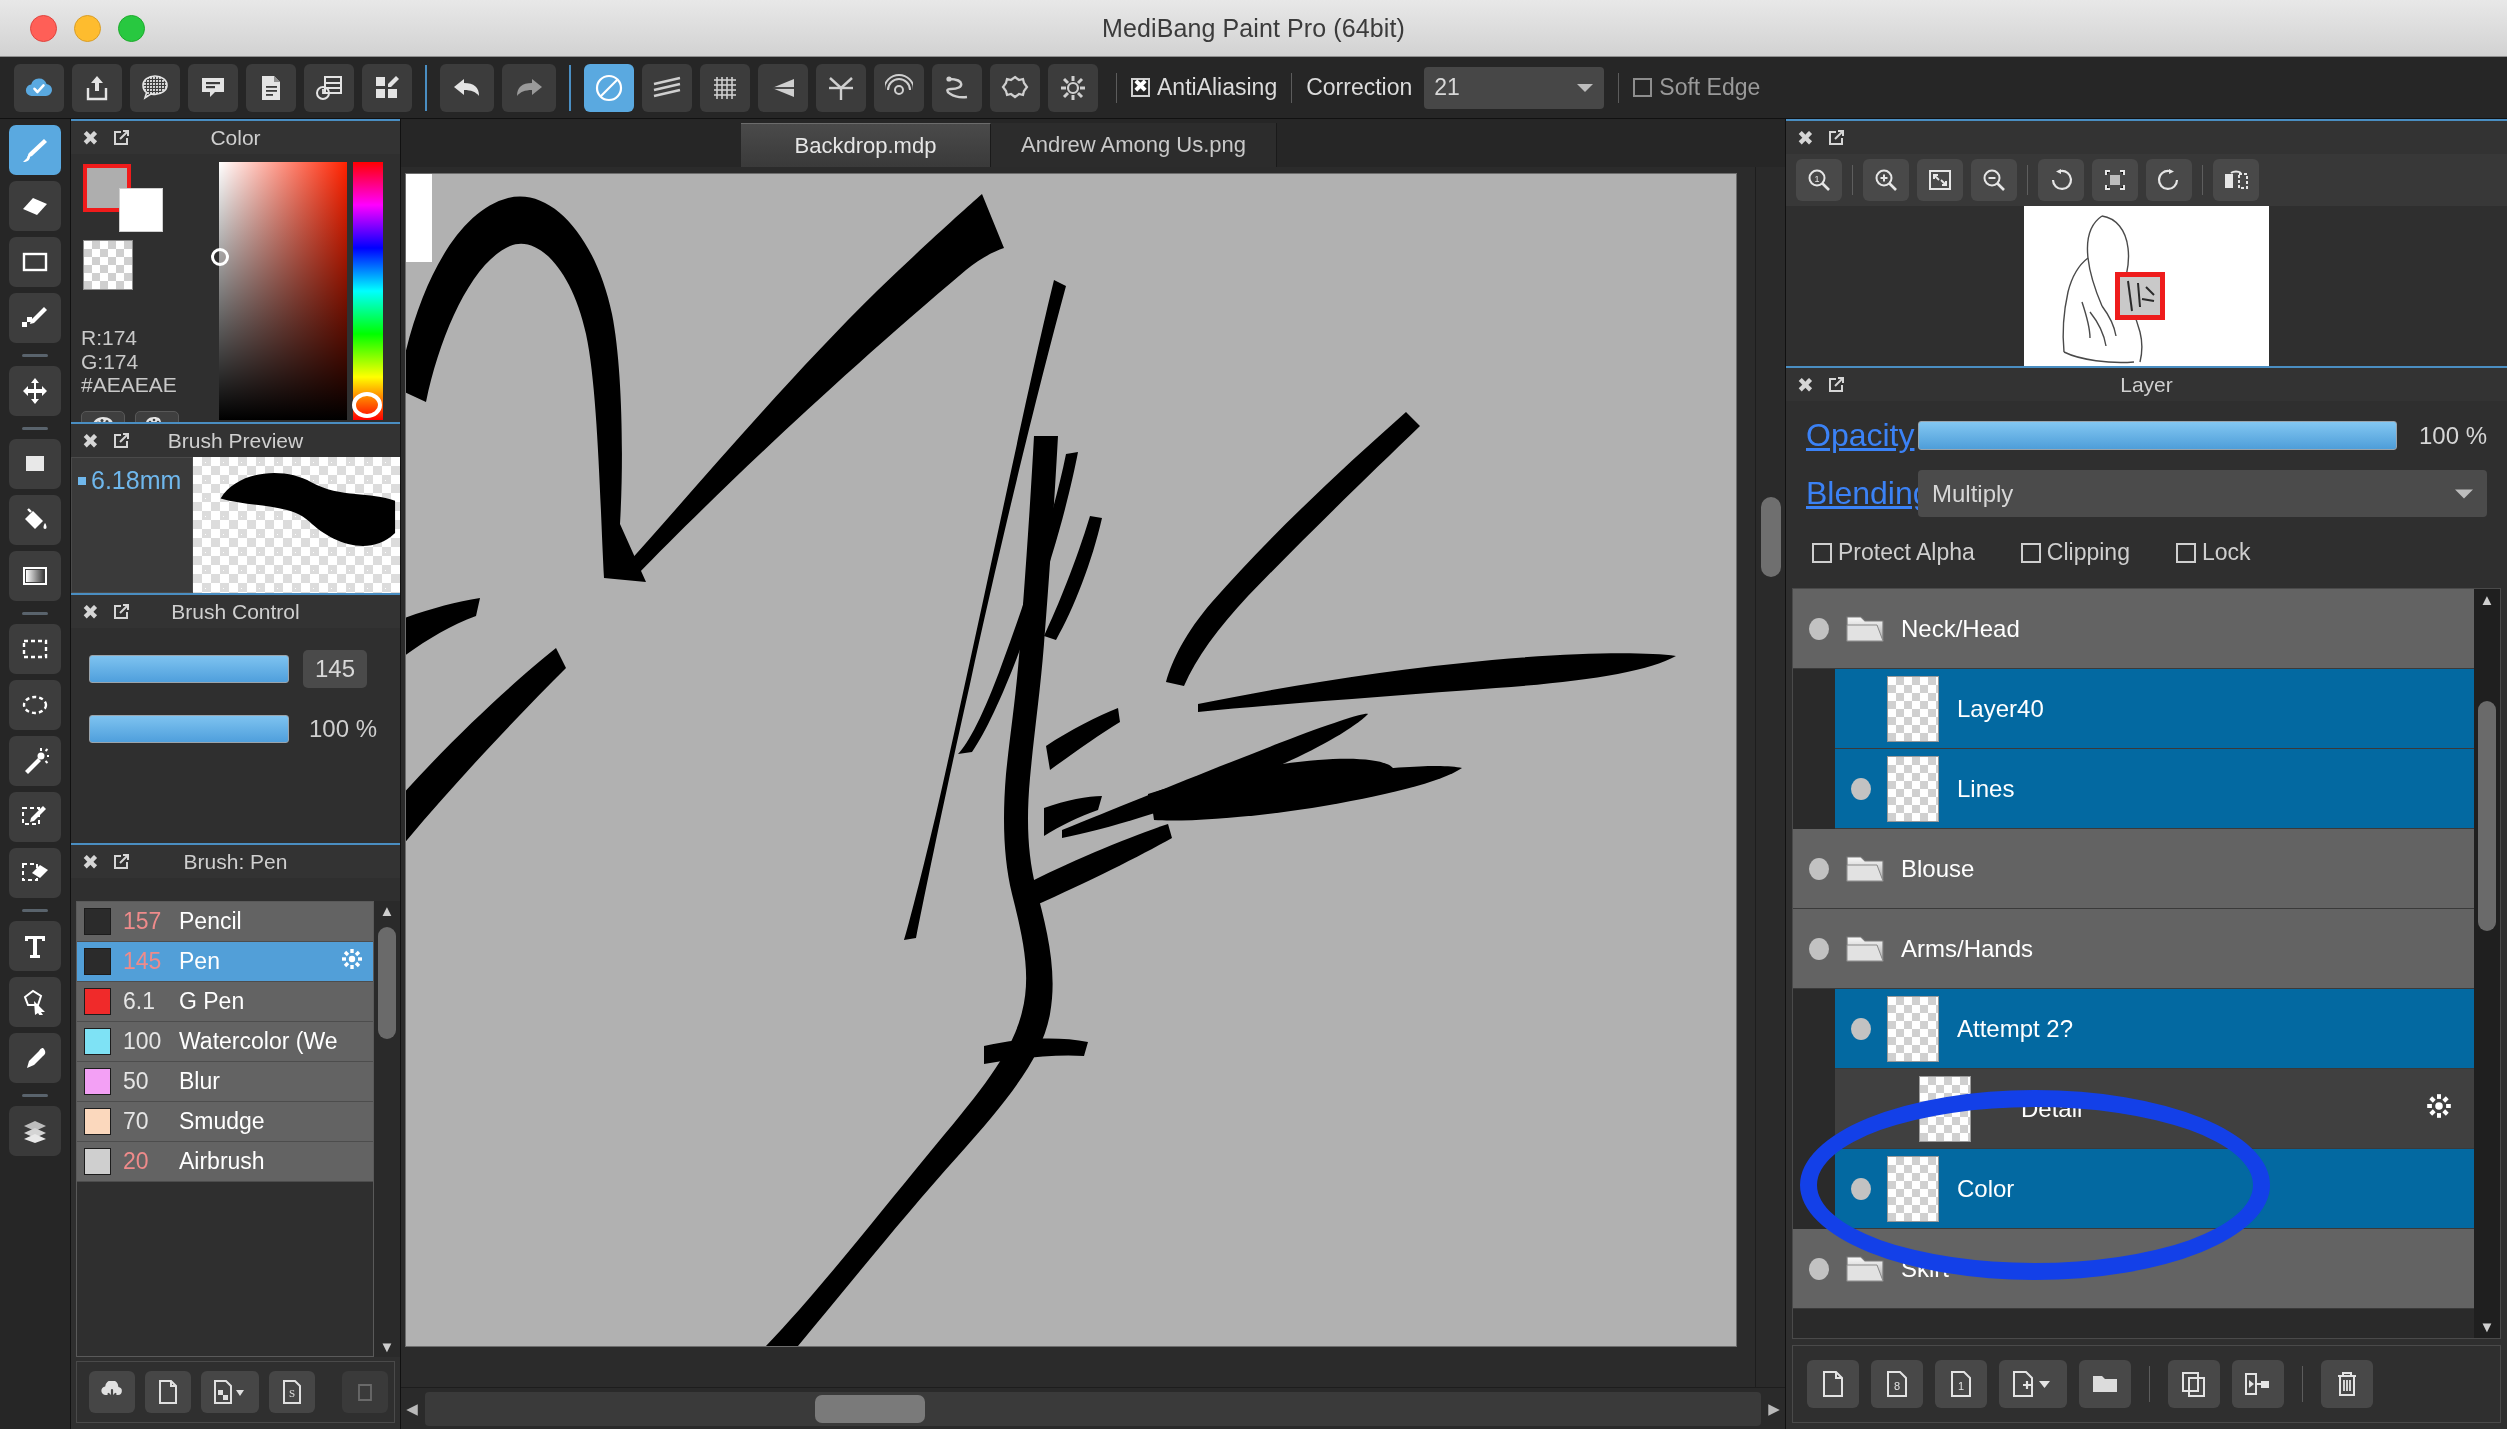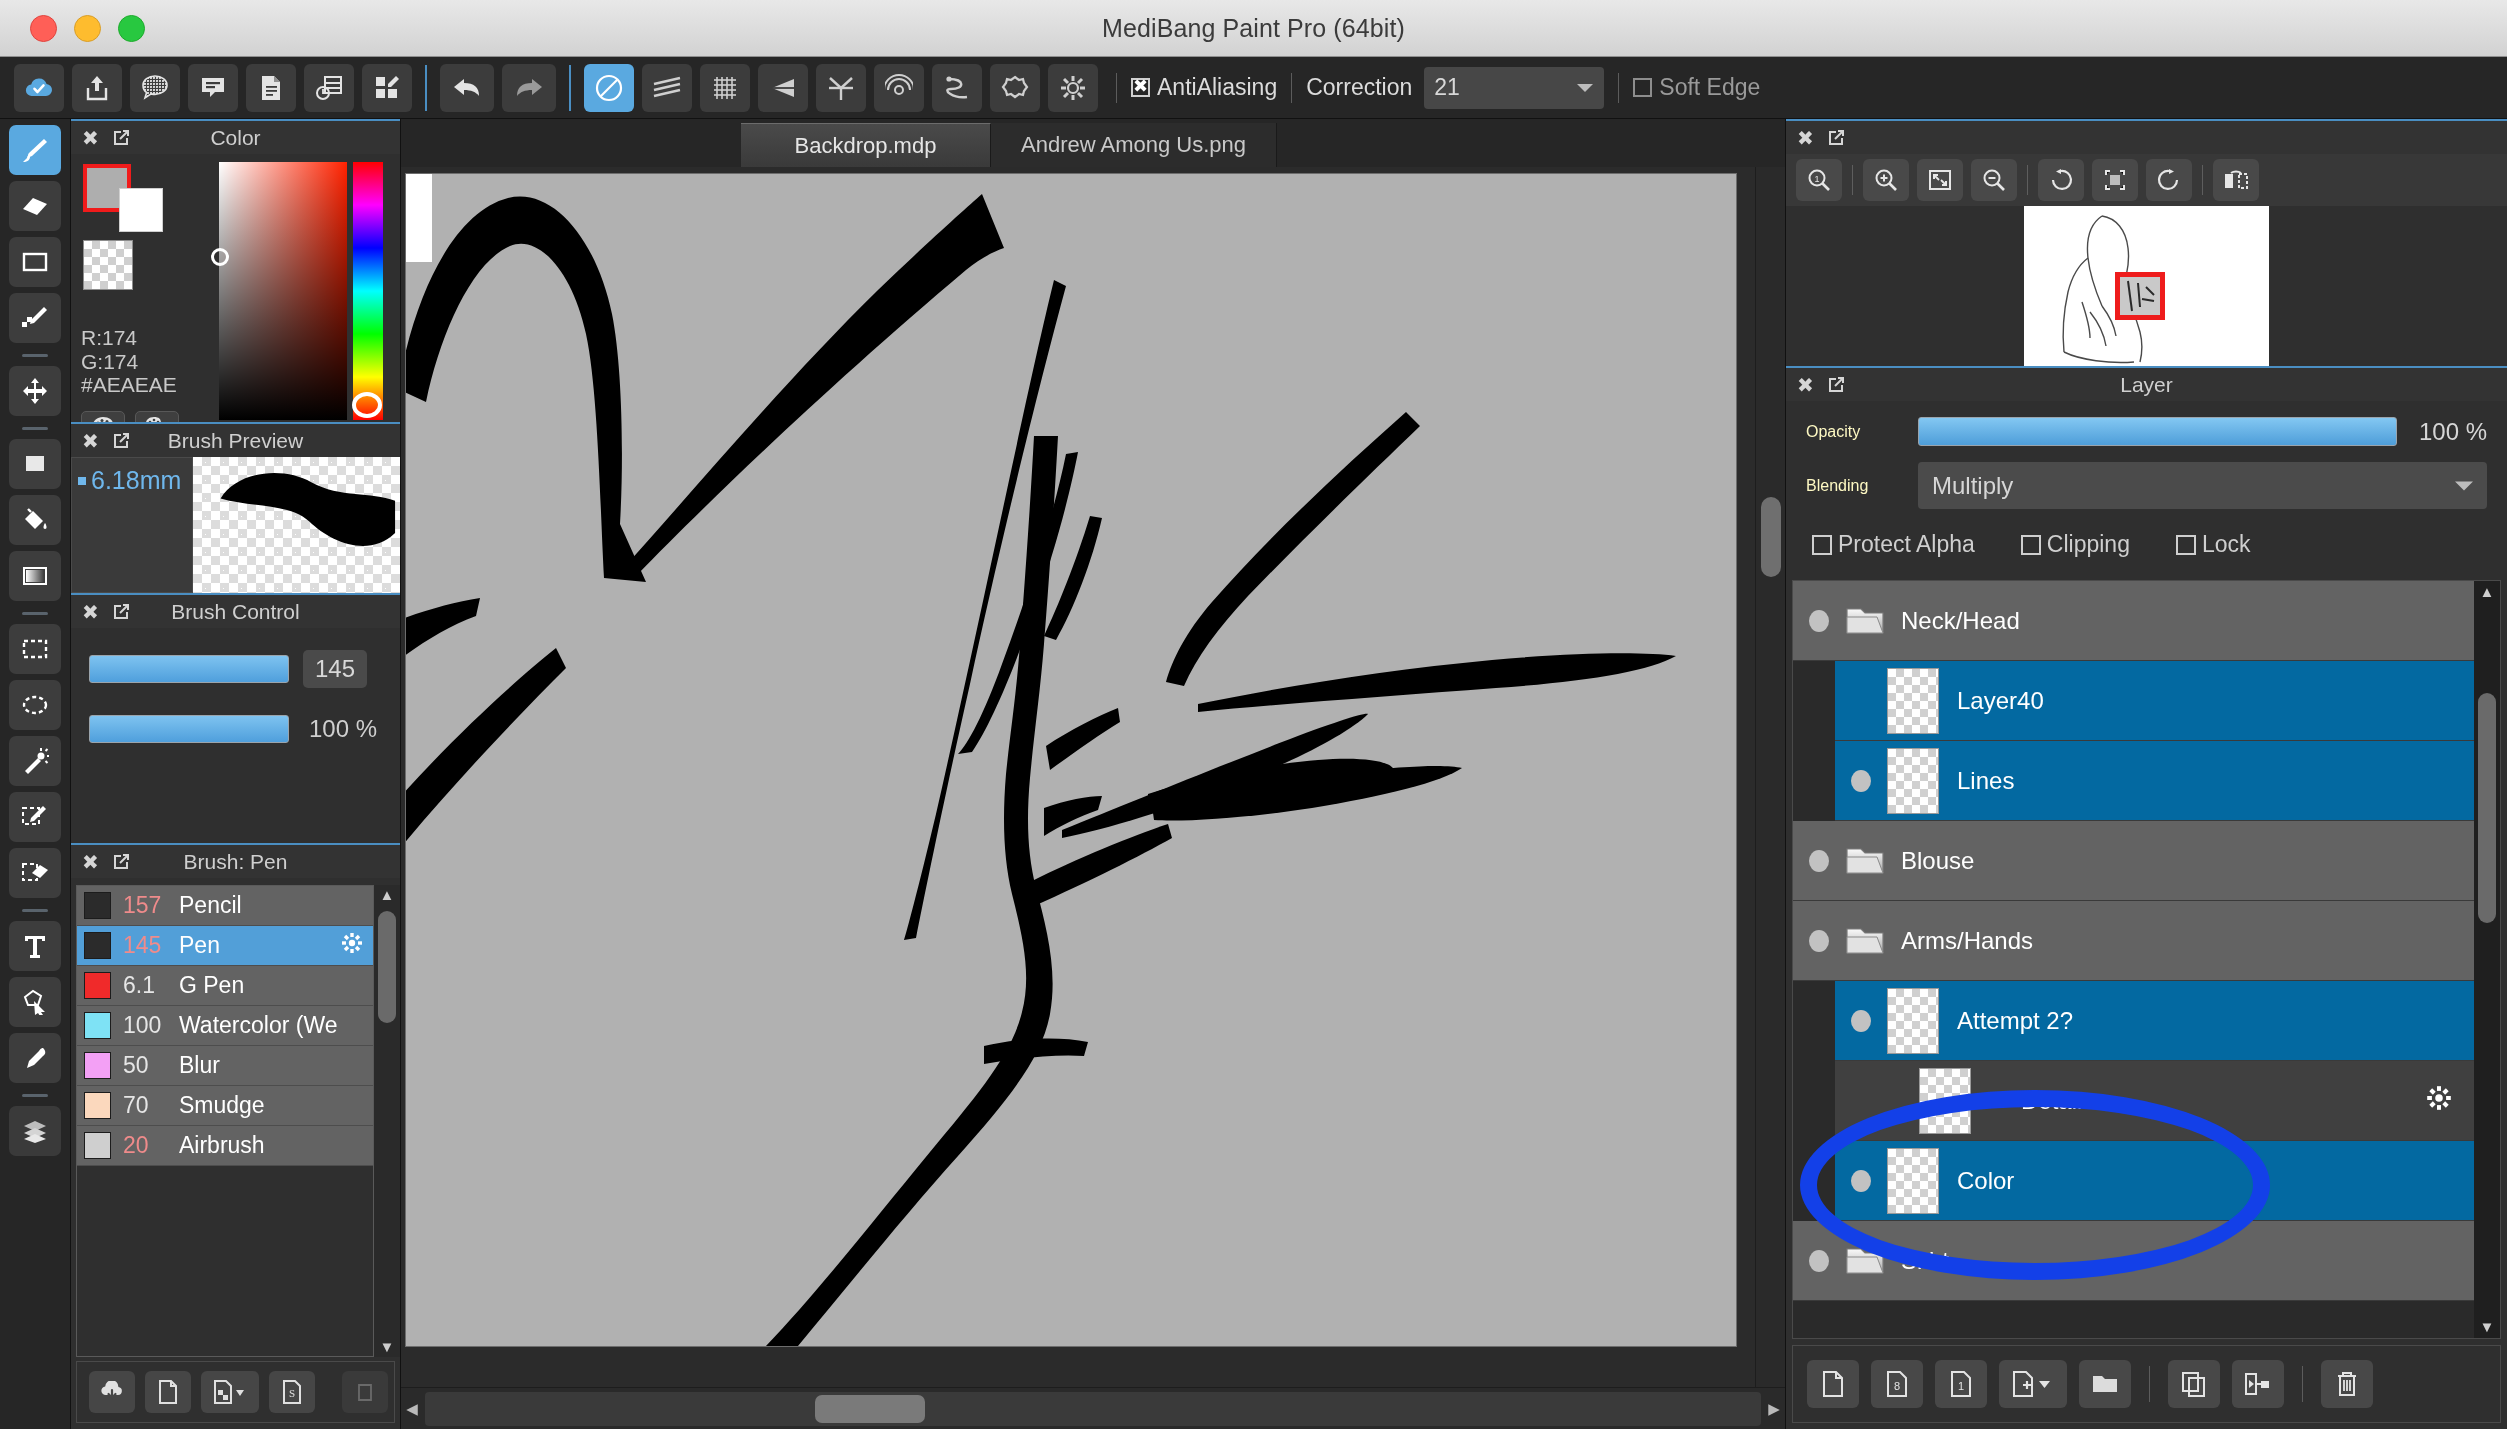--- a/index.html
+++ b/index.html
@@ -154,21 +154,21 @@
     background:linear-gradient(#7ec3f0,#4f9fdc);cursor:pointer;
   }
   .slval{
     margin-left:14px;min-width:64px;height:38px;background:#4a4a4a;border-radius:5px;
     color:#d8d8d8;font-size:24px;display:flex;align-items:center;justify-content:center;
   }
   .slval.plain{background:none;color:#cfcfcf;justify-content:flex-start;padding-left:6px;}
 
   
   .blbody{flex:1;background:#2f2f2f;display:flex;flex-direction:column;min-height:0;}
-  .blist{flex:1;display:flex;min-height:0;margin:7px 0 0 5px;justify-content:center;}
+  .blist{flex:1;display:flex;min-height:0;margin:23px 0 0 5px;justify-content:center;}
   .blist-inner{flex:1;overflow:hidden;border:1px solid #5a5a5a;}
   .brow{
     height:40px;display:flex;align-items:center;background:#636363;
     border-bottom:1px solid #4d4d4d;padding-left:7px;cursor:pointer;position:relative;
   }
   .brow.sel{background:#529fd8;}
   .bsw{width:27px;height:27px;border:1px solid #1c1c1c;}
   .bnum{width:56px;text-align:left;margin-left:12px;color:#e6e6e6;font-size:23px;}
   .bnum.red{color:#ef8b8b;}
   .bname{color:#fff;font-size:23px;white-space:nowrap;}
@@ -211,21 +211,21 @@
   .navtools{height:52px;display:flex;align-items:center;padding-left:10px;background:#383838;}
   .nbtn{width:46px;height:42px;border-radius:6px;background:#494949;display:flex;align-items:center;justify-content:center;margin-right:8px;color:#e6e6e6;cursor:pointer;}
   .nsep{width:1px;height:30px;background:#5e5e5e;margin:0 10px 0 2px;}
   .navthumbwrap{height:160px;display:flex;align-items:stretch;justify-content:center;background:#2f2f2f;}
   .navthumb{width:245px;background:#fff;position:relative;}
   .navrect{position:absolute;left:91px;top:66px;width:50px;height:48px;border:5px solid #ee1c1c;background:#c9c9c9;}
 
   
   .layerprops{background:#2f2f2f;padding:16px 20px 8px 20px;}
   .lrow{display:flex;align-items:center;margin-bottom:16px;}
-  .llab{width:112px;color:#fef9c3;font-size:16px;}
+  .llab{width:112px;color:#3b82f6;font-size:32px;text-decoration:underline;}
   .lopac{flex:1;height:29px;border:1px solid #9aa4ac;border-radius:3px;background:linear-gradient(#83c7f2,#4e9ed9);cursor:pointer;}
   .lopacval{width:90px;text-align:right;color:#d6d6d6;font-size:24px;}
   .lsel{
     flex:1;height:47px;background:#4b4b4b;border-radius:4px;color:#d6d6d6;font-size:24px;
     display:flex;align-items:center;padding:0 14px;position:relative;cursor:pointer;
   }
   .lsel .arrow{position:absolute;right:14px;top:50%;transform:translateY(-50%);
     border-left:9px solid transparent;border-right:9px solid transparent;border-top:9px solid #bdbdbd;}
   .lchecks{display:flex;align-items:center;padding:6px 0 14px 6px;}
   .lchk{display:flex;align-items:center;color:#cfcfcf;font-size:23px;margin-right:46px;cursor:pointer;}

